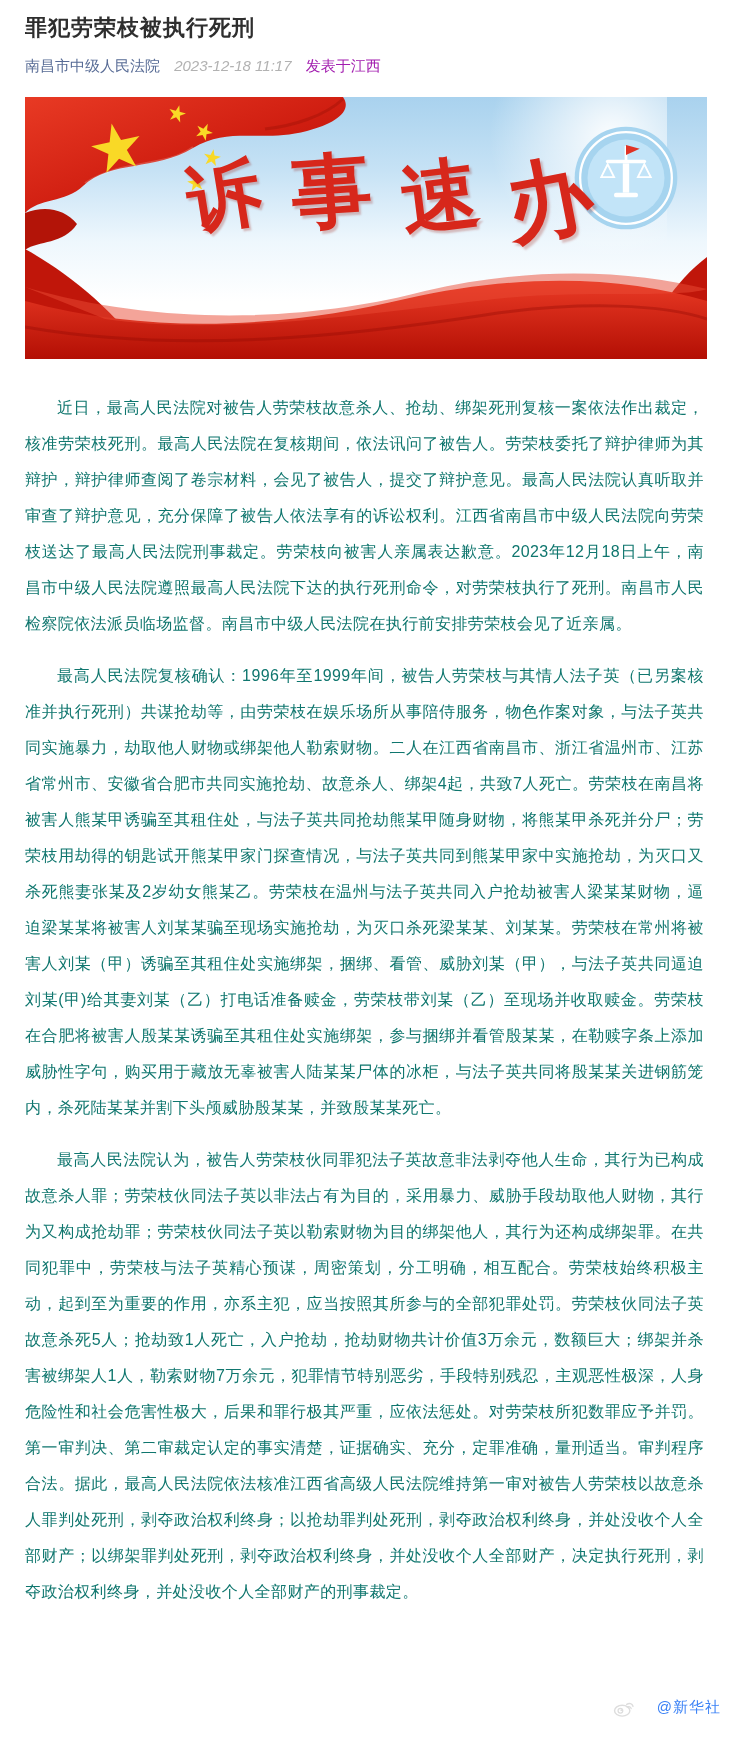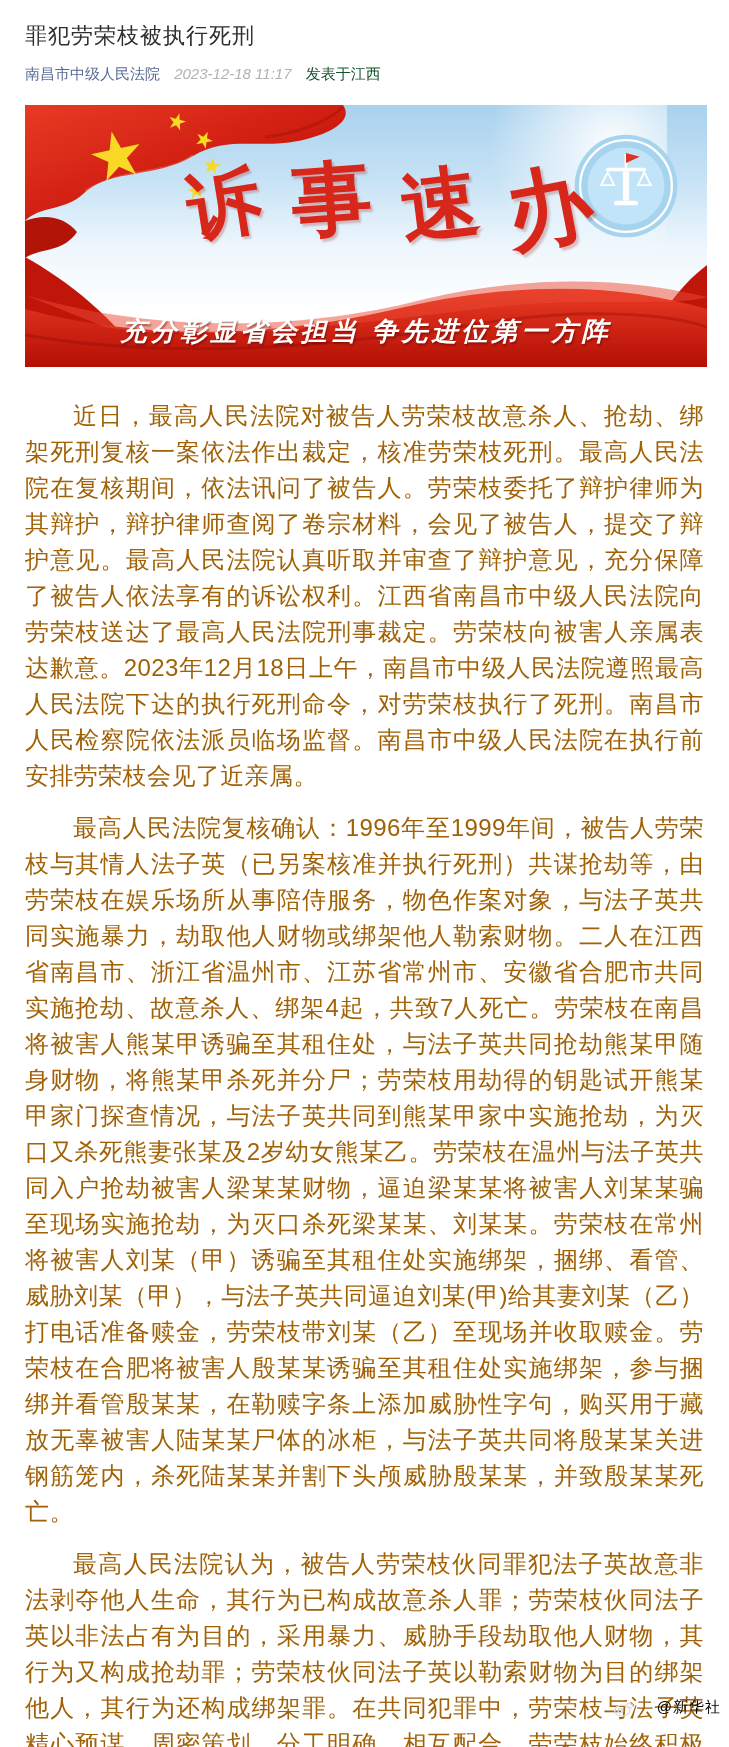--- a/index.html
+++ b/index.html
@@ -3,27 +3,27 @@
 <meta charset="utf-8">
 <style>
   html,body{margin:0;padding:0;}
   body{
     width:729px;height:1747px;background:#ffffff;position:relative;overflow:hidden;
     font-family:"Liberation Sans","DejaVu Sans",sans-serif;
   }
   .page{padding:0 25px;}
   
   .title{
-    margin:0;padding-top:20px;font-size:22px;line-height:31px;
-    color:#2e2e2e;font-weight:400;letter-spacing:1px;
+    margin:0;padding-top:12px;font-size:22px;line-height:31px;
+    color:#2e2e2e;font-weight:700;letter-spacing:1px;
   }
   .meta{margin-top:13px;font-size:15px;line-height:20px;white-space:nowrap;}
   .meta .account{color:#576b95;text-decoration:none;margin-right:10px;cursor:pointer;font-family:Liberation Serif, serif;}
   .meta .time{color:#b2b2b2;margin-right:10px;font-style:italic;}
-  .meta .loc{color:#14532d;}
+  .meta .loc{color:#a21caf;}
   
   .banner{
     position:relative;margin-top:21px;width:682px;height:262px;overflow:hidden;
     background:linear-gradient(180deg,#a9d2ee 0%,#c6e2f5 28%,#eef7fd 55%,#ffffff 78%);
   }
   .banner .glare{
     position:absolute;right:40px;top:0;width:220px;height:160px;pointer-events:none;
     background:radial-gradient(circle at 75% 25%,rgba(255,255,255,.95) 0%,rgba(255,255,255,0) 60%);
   }
   .flag{position:absolute;left:0;top:0;}
@@ -40,27 +40,27 @@
   .h-c3{transform:rotate(-11deg) scale(1.1) translateY(3px);}
   .silk{position:absolute;left:0;bottom:0;}
   .slogan{
     position:absolute;left:0;right:0;bottom:18px;text-align:center;
     color:#ffffff;font-size:26px;font-weight:700;font-style:italic;
     letter-spacing:4px;text-shadow:1px 2px 2px rgba(90,5,0,.5);white-space:nowrap;
   }
   
   .article{margin-top:31px;}
   .article p{
-    margin:0 0 16px 0;font-size:24px;line-height:36px;color:#a16207;
+    margin:0 0 16px 0;font-size:16px;line-height:36px;color:#0f766e;
     text-align:justify;text-indent:2em;letter-spacing:.4px;
   }
   
   .watermark{
     position:absolute;right:8px;top:1698px;display:flex;align-items:center;gap:22px;
-    color:#000000;font-size:15px;letter-spacing:1px;
+    color:#3b82f6;font-size:15px;letter-spacing:1px;
   }
 </style>
 </head>
 <body>
 
 <div class="page">
 
   <h1 class="title">罪犯劳荣枝被执行死刑</h1>
 
   <div class="meta">
@@ -118,21 +118,20 @@
           <stop offset="1" stop-color="#b30f04"></stop>
         </linearGradient>
       </defs>
       <path d="M0,10 C40,32 92,72 122,120 H0 Z" fill="#c0160a"></path>
       <path d="M682,18 C650,42 624,82 614,120 H682 Z" fill="#c0160a"></path>
       <path d="M0,62 C140,100 280,84 380,60 C500,33 600,38 682,62 V120 H0 Z" fill="url(#sg)"></path>
       <path d="M0,48 C150,92 300,78 400,52 C510,26 610,32 682,50 C650,60 560,50 470,60 C360,72 200,98 80,80 Z" fill="#e94a34" opacity="0.5"></path>
       <path d="M0,88 C160,116 330,96 460,76 C560,61 640,66 682,80" fill="none" stroke="#8f0a02" stroke-width="3" opacity="0.35"></path>
     </svg>
 
-    <div class="slogan">充分彰显省会担当  争先进位第一方阵</div>
   </div>
 
   <div class="article">
     <p>近日，最高人民法院对被告人劳荣枝故意杀人、抢劫、绑架死刑复核一案依法作出裁定，核准劳荣枝死刑。最高人民法院在复核期间，依法讯问了被告人。劳荣枝委托了辩护律师为其辩护，辩护律师查阅了卷宗材料，会见了被告人，提交了辩护意见。最高人民法院认真听取并审查了辩护意见，充分保障了被告人依法享有的诉讼权利。江西省南昌市中级人民法院向劳荣枝送达了最高人民法院刑事裁定。劳荣枝向被害人亲属表达歉意。2023年12月18日上午，南昌市中级人民法院遵照最高人民法院下达的执行死刑命令，对劳荣枝执行了死刑。南昌市人民检察院依法派员临场监督。南昌市中级人民法院在执行前安排劳荣枝会见了近亲属。</p>
     <p>最高人民法院复核确认：1996年至1999年间，被告人劳荣枝与其情人法子英（已另案核准并执行死刑）共谋抢劫等，由劳荣枝在娱乐场所从事陪侍服务，物色作案对象，与法子英共同实施暴力，劫取他人财物或绑架他人勒索财物。二人在江西省南昌市、浙江省温州市、江苏省常州市、安徽省合肥市共同实施抢劫、故意杀人、绑架4起，共致7人死亡。劳荣枝在南昌将被害人熊某甲诱骗至其租住处，与法子英共同抢劫熊某甲随身财物，将熊某甲杀死并分尸；劳荣枝用劫得的钥匙试开熊某甲家门探查情况，与法子英共同到熊某甲家中实施抢劫，为灭口又杀死熊妻张某及2岁幼女熊某乙。劳荣枝在温州与法子英共同入户抢劫被害人梁某某财物，逼迫梁某某将被害人刘某某骗至现场实施抢劫，为灭口杀死梁某某、刘某某。劳荣枝在常州将被害人刘某（甲）诱骗至其租住处实施绑架，捆绑、看管、威胁刘某（甲），与法子英共同逼迫刘某(甲)给其妻刘某（乙）打电话准备赎金，劳荣枝带刘某（乙）至现场并收取赎金。劳荣枝在合肥将被害人殷某某诱骗至其租住处实施绑架，参与捆绑并看管殷某某，在勒赎字条上添加威胁性字句，购买用于藏放无辜被害人陆某某尸体的冰柜，与法子英共同将殷某某关进钢筋笼内，杀死陆某某并割下头颅威胁殷某某，并致殷某某死亡。</p>
     <p>最高人民法院认为，被告人劳荣枝伙同罪犯法子英故意非法剥夺他人生命，其行为已构成故意杀人罪；劳荣枝伙同法子英以非法占有为目的，采用暴力、威胁手段劫取他人财物，其行为又构成抢劫罪；劳荣枝伙同法子英以勒索财物为目的绑架他人，其行为还构成绑架罪。在共同犯罪中，劳荣枝与法子英精心预谋，周密策划，分工明确，相互配合。劳荣枝始终积极主动，起到至为重要的作用，亦系主犯，应当按照其所参与的全部犯罪处罚。劳荣枝伙同法子英故意杀死5人；抢劫致1人死亡，入户抢劫，抢劫财物共计价值3万余元，数额巨大；绑架并杀害被绑架人1人，勒索财物7万余元，犯罪情节特别恶劣，手段特别残忍，主观恶性极深，人身危险性和社会危害性极大，后果和罪行极其严重，应依法惩处。对劳荣枝所犯数罪应予并罚。第一审判决、第二审裁定认定的事实清楚，证据确实、充分，定罪准确，量刑适当。审判程序合法。据此，最高人民法院依法核准江西省高级人民法院维持第一审对被告人劳荣枝以故意杀人罪判处死刑，剥夺政治权利终身；以抢劫罪判处死刑，剥夺政治权利终身，并处没收个人全部财产；以绑架罪判处死刑，剥夺政治权利终身，并处没收个人全部财产，决定执行死刑，剥夺政治权利终身，并处没收个人全部财产的刑事裁定。</p>
   </div>
 
 </div>
 

